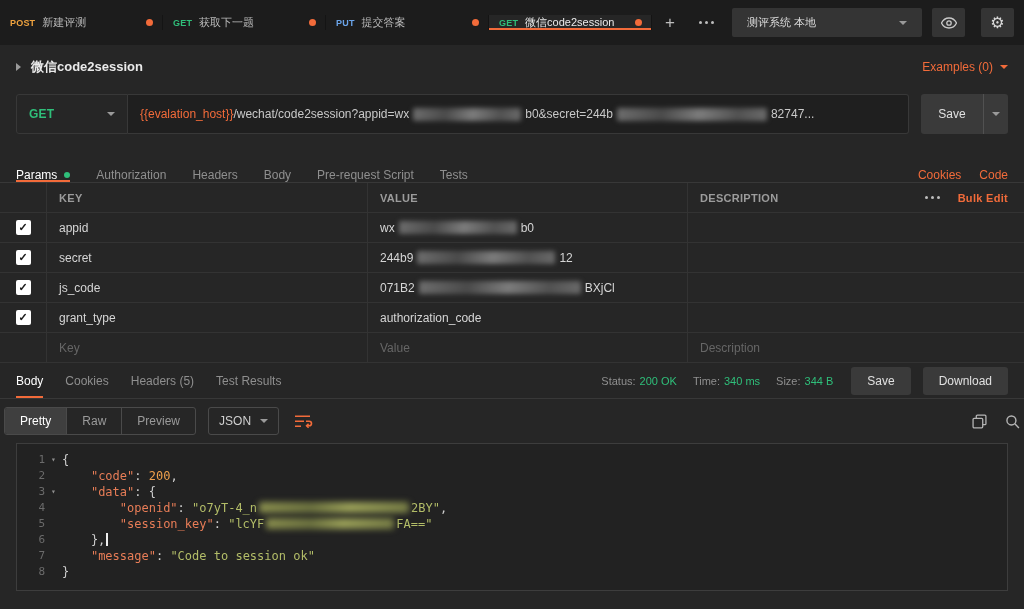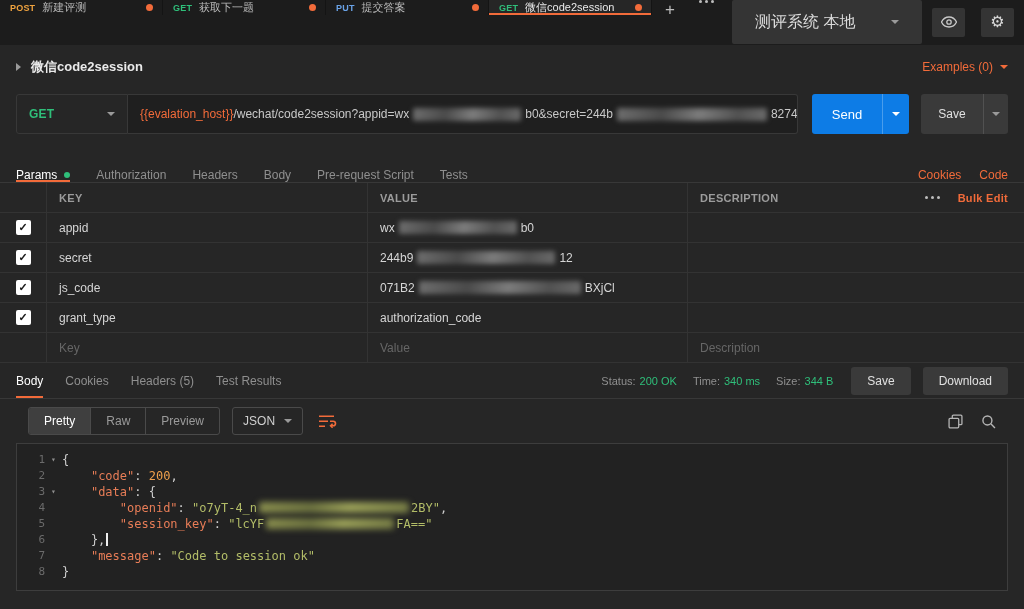--- a/index.html
+++ b/index.html
@@ -5,34 +5,34 @@
   :root{
     --bg:#262626; --bg-dark:#1c1c1c; --panel:#222222; --border:#383838;
     --text:#e0e0e0; --muted:#8f8f8f; --orange:#f26b3a; --green:#2fbf7a;
     --blue:#0d7ce6; --btn:#3a3a3a;
   }
   *{box-sizing:border-box;margin:0;padding:0}
   body{background:#111;font-family:"Liberation Sans",sans-serif}
   .app{width:1024px;height:609px;background:var(--bg);color:var(--text);position:relative;overflow:hidden}
 
   
-  .tabbar{display:flex;align-items:flex-start;height:45px;background:var(--bg-dark)}
+  .tabbar{display:flex;align-items:center;height:45px;background:var(--bg-dark)}
   .tab{width:163px;display:flex;align-items:center;gap:7px;padding:0 22px 0 10px;border-right:1px solid #141414;
        position:relative;font-size:11px;color:#b8b8b8;background:var(--bg-dark);cursor:default;overflow:hidden;white-space:nowrap}
   .tab .dot{position:absolute;right:9px;top:50%;margin-top:-3.5px;width:7px;height:7px;border-radius:50%;background:var(--orange)}
   .tab.active{background:var(--bg);color:#eaeaea}
   .tab.active::after{content:"";position:absolute;left:0;right:0;bottom:0;height:2px;background:var(--orange)}
   .method{font-size:9px;font-weight:bold;letter-spacing:.2px;flex-shrink:0}
   .m-post{color:#f0a33f}.m-get{color:var(--green)}.m-put{color:#6aa3e8}
   .icon-btn{width:36px;display:flex;align-items:center;justify-content:center;color:#bdbdbd;font-size:17px}
   .dots{display:flex;gap:3px;align-items:center}
   .dots i{width:3px;height:3px;border-radius:50%;background:#bdbdbd;display:block}
   .env-cluster{margin-left:auto;display:flex;align-items:center;gap:10px;padding-right:10px}
-  .env-select{width:190px;height:44px;background:#343434;border-radius:2px;display:flex;align-items:center;
-              justify-content:space-between;padding:0 23px;font-size:16px;color:#dcdcdc}
+  .env-select{width:190px;height:29px;background:#343434;border-radius:2px;display:flex;align-items:center;
+              justify-content:space-between;padding:0 15px;font-size:11px;color:#dcdcdc}
   .sq-btn{width:33px;height:29px;background:#343434;border-radius:2px;display:flex;align-items:center;justify-content:center}
   .gear{font-size:16px;color:#d8d8d8;line-height:1}
   .caret-down{width:0;height:0;border-left:4px solid transparent;border-right:4px solid transparent;border-top:4px solid #9a9a9a}
   .caret-down.orange{border-top-color:var(--orange)}
   .caret-right{width:0;height:0;border-top:4px solid transparent;border-bottom:4px solid transparent;border-left:5px solid #9a9a9a}
 
   
   .title-row{height:44px;display:flex;align-items:center;gap:10px;padding:0 16px}
   .req-name{font-size:13px;font-weight:bold;color:#eaeaea}
   .examples{margin-left:auto;color:var(--orange);font-size:12px;display:flex;align-items:center;gap:7px;cursor:default}
@@ -85,21 +85,21 @@
   .meta{margin-left:auto;display:flex;align-items:center;gap:16px;font-size:11px}
   .pair{display:flex;align-items:flex-end}
   .lbl{color:var(--muted)}
   .val{color:var(--green);margin-left:4px}
   .btn{height:28px;background:#3a3a3a;border-radius:3px;display:flex;align-items:center;justify-content:center;
        font-size:12px;color:#e0e0e0;padding:0 16px;align-self:center;white-space:nowrap}
   .btn.save2{margin-left:18px}
   .btn.dl{margin-left:12px}
 
   
-  .resp-toolbar{height:44px;display:flex;align-items:center;padding:0 28px}
+  .resp-toolbar{height:44px;display:flex;align-items:center;padding:0 4px}
   .seg{display:flex;border:1px solid #4a4a4a;border-radius:3px;overflow:hidden;height:28px}
   .seg-item{padding:0 15px;line-height:26px;font-size:12px;color:#9a9a9a;border-right:1px solid #4a4a4a}
   .seg-item:last-child{border-right:none}
   .seg-item.active{background:#3f3f3f;color:#fff}
   .fmt{margin-left:12px;height:28px;border:1px solid #4a4a4a;border-radius:3px;display:flex;align-items:center;gap:9px;
        padding:0 10px;font-size:12px;color:#d0d0d0}
   .wrap-icon{margin-left:15px;display:flex;align-items:center}
   .tool-right{margin-left:auto;display:flex;gap:18px;align-items:center}
 
   
@@ -185,26 +185,20 @@
       <span class="caret-down"></span>
     </div>
     <div class="url-input">
       <span class="url-var">{{evalation_host}}</span>
         <span>/wechat/code2session?appid=wx</span>
         <span class="redact" style="width:108px"></span>
         <span>b0&amp;secret=244b</span>
         <span class="redact" style="width:150px"></span>
         <span>82747...</span>
     </div>
-    <div class="split-btn send">
-      <div class="main">Send</div>
-      <div class="arrow">
-          <span class="caret-down"></span>
-        </div>
-    </div>
     <div class="split-btn savebtn">
       <div class="main">Save</div>
       <div class="arrow">
           <span class="caret-down"></span>
         </div>
     </div>
   </div>
 
   <div class="req-tabs">
     <div class="rtab active">

